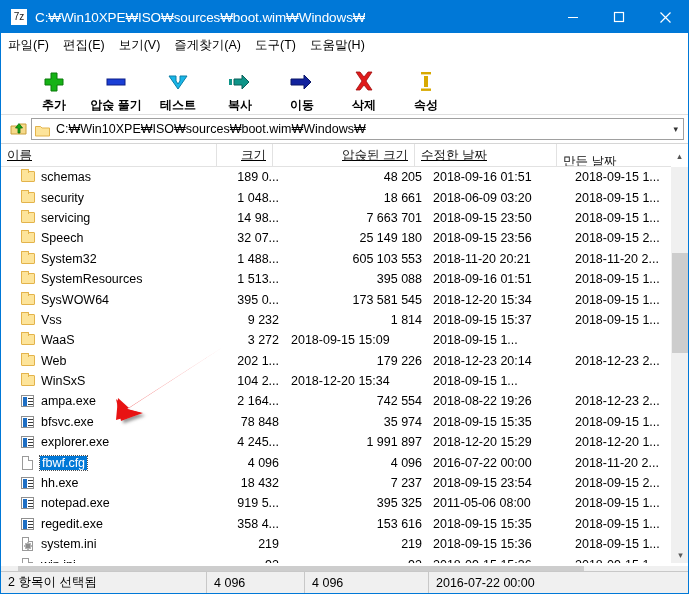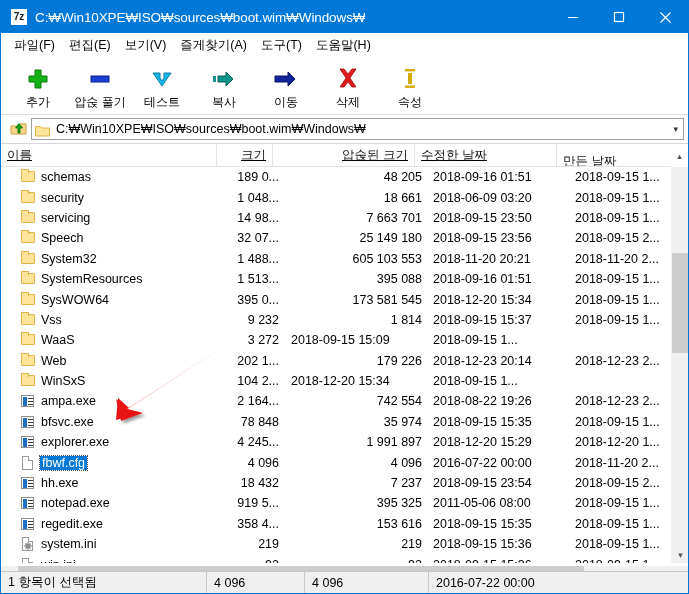--- a/index.html
+++ b/index.html
@@ -25,21 +25,21 @@
     display: flex;
     align-items: center;
     position: relative;
   }
   .tb-icon {
     width: 16px; height: 16px;
     margin-left: 10px; margin-right: 8px;
     background: #ffffff;
     color: #1a1a1a;
     font-size: 10px;
-    font-weight: bold;
+    font-weight: normal;
     font-family: "Liberation Sans", sans-serif;
     display: flex; align-items: center; justify-content: center;
     line-height: 1;
     flex: 0 0 auto;
   }
   .tb-title {
     color: #ffffff;
     font-size: 13.5px;
     white-space: nowrap;
     overflow: hidden;
@@ -59,39 +59,39 @@
     cursor: default;
   }
   .tb-btn svg { display: block; }
 
   
   .menubar {
     height: 26px;
     background: #ffffff;
     display: flex;
     align-items: center;
-    padding-left: 6px;
     border-bottom: 1px solid #ffffff;
   }
   .menu-item {
     font-size: 12.5px;
     color: #000000;
     padding: 3px 7px;
     white-space: nowrap;
     cursor: default;
   }
 
   
   .toolbar {
     height: 56px;
     background: #ffffff;
     display: flex;
-    align-items: center;
-    padding-left: 6px;
+    align-items: flex-end;
+    padding-left: 22px;
     border-bottom: 1px solid #dfdfdf;
+    font-weight: bold;
   }
   .tool {
     width: 62px;
     display: flex;
     flex-direction: column;
     align-items: center;
     padding-top: 4px;
     cursor: default;
   }
   .tool .glyph {
@@ -803,21 +803,21 @@
     </div>
 
     <div class="hscroll">
       <div class="hs-btn hs-left">‹</div>
       <div class="hs-thumb"></div>
       <div class="hs-btn hs-right">›</div>
     </div>
   </div>
 
   <div class="statusbar">
-    <div class="sb-cell sb-1">1 항목이 선택됨</div>
+    <div class="sb-cell sb-1">2 항목이 선택됨</div>
     <div class="sb-cell sb-2">4 096</div>
     <div class="sb-cell sb-3">4 096</div>
     <div class="sb-cell sb-4">2016-07-22 00:00</div>
   </div>
 
   <svg class="arrow-ann" viewBox="0 0 160 100">
     <defs>
       <filter id="ashadow" x="-30%" y="-30%" width="170%" height="170%">
         <feDropShadow dx="2.5" dy="2.5" stdDeviation="1.6" flood-color="#777" flood-opacity="0.75"></feDropShadow>
       </filter>

